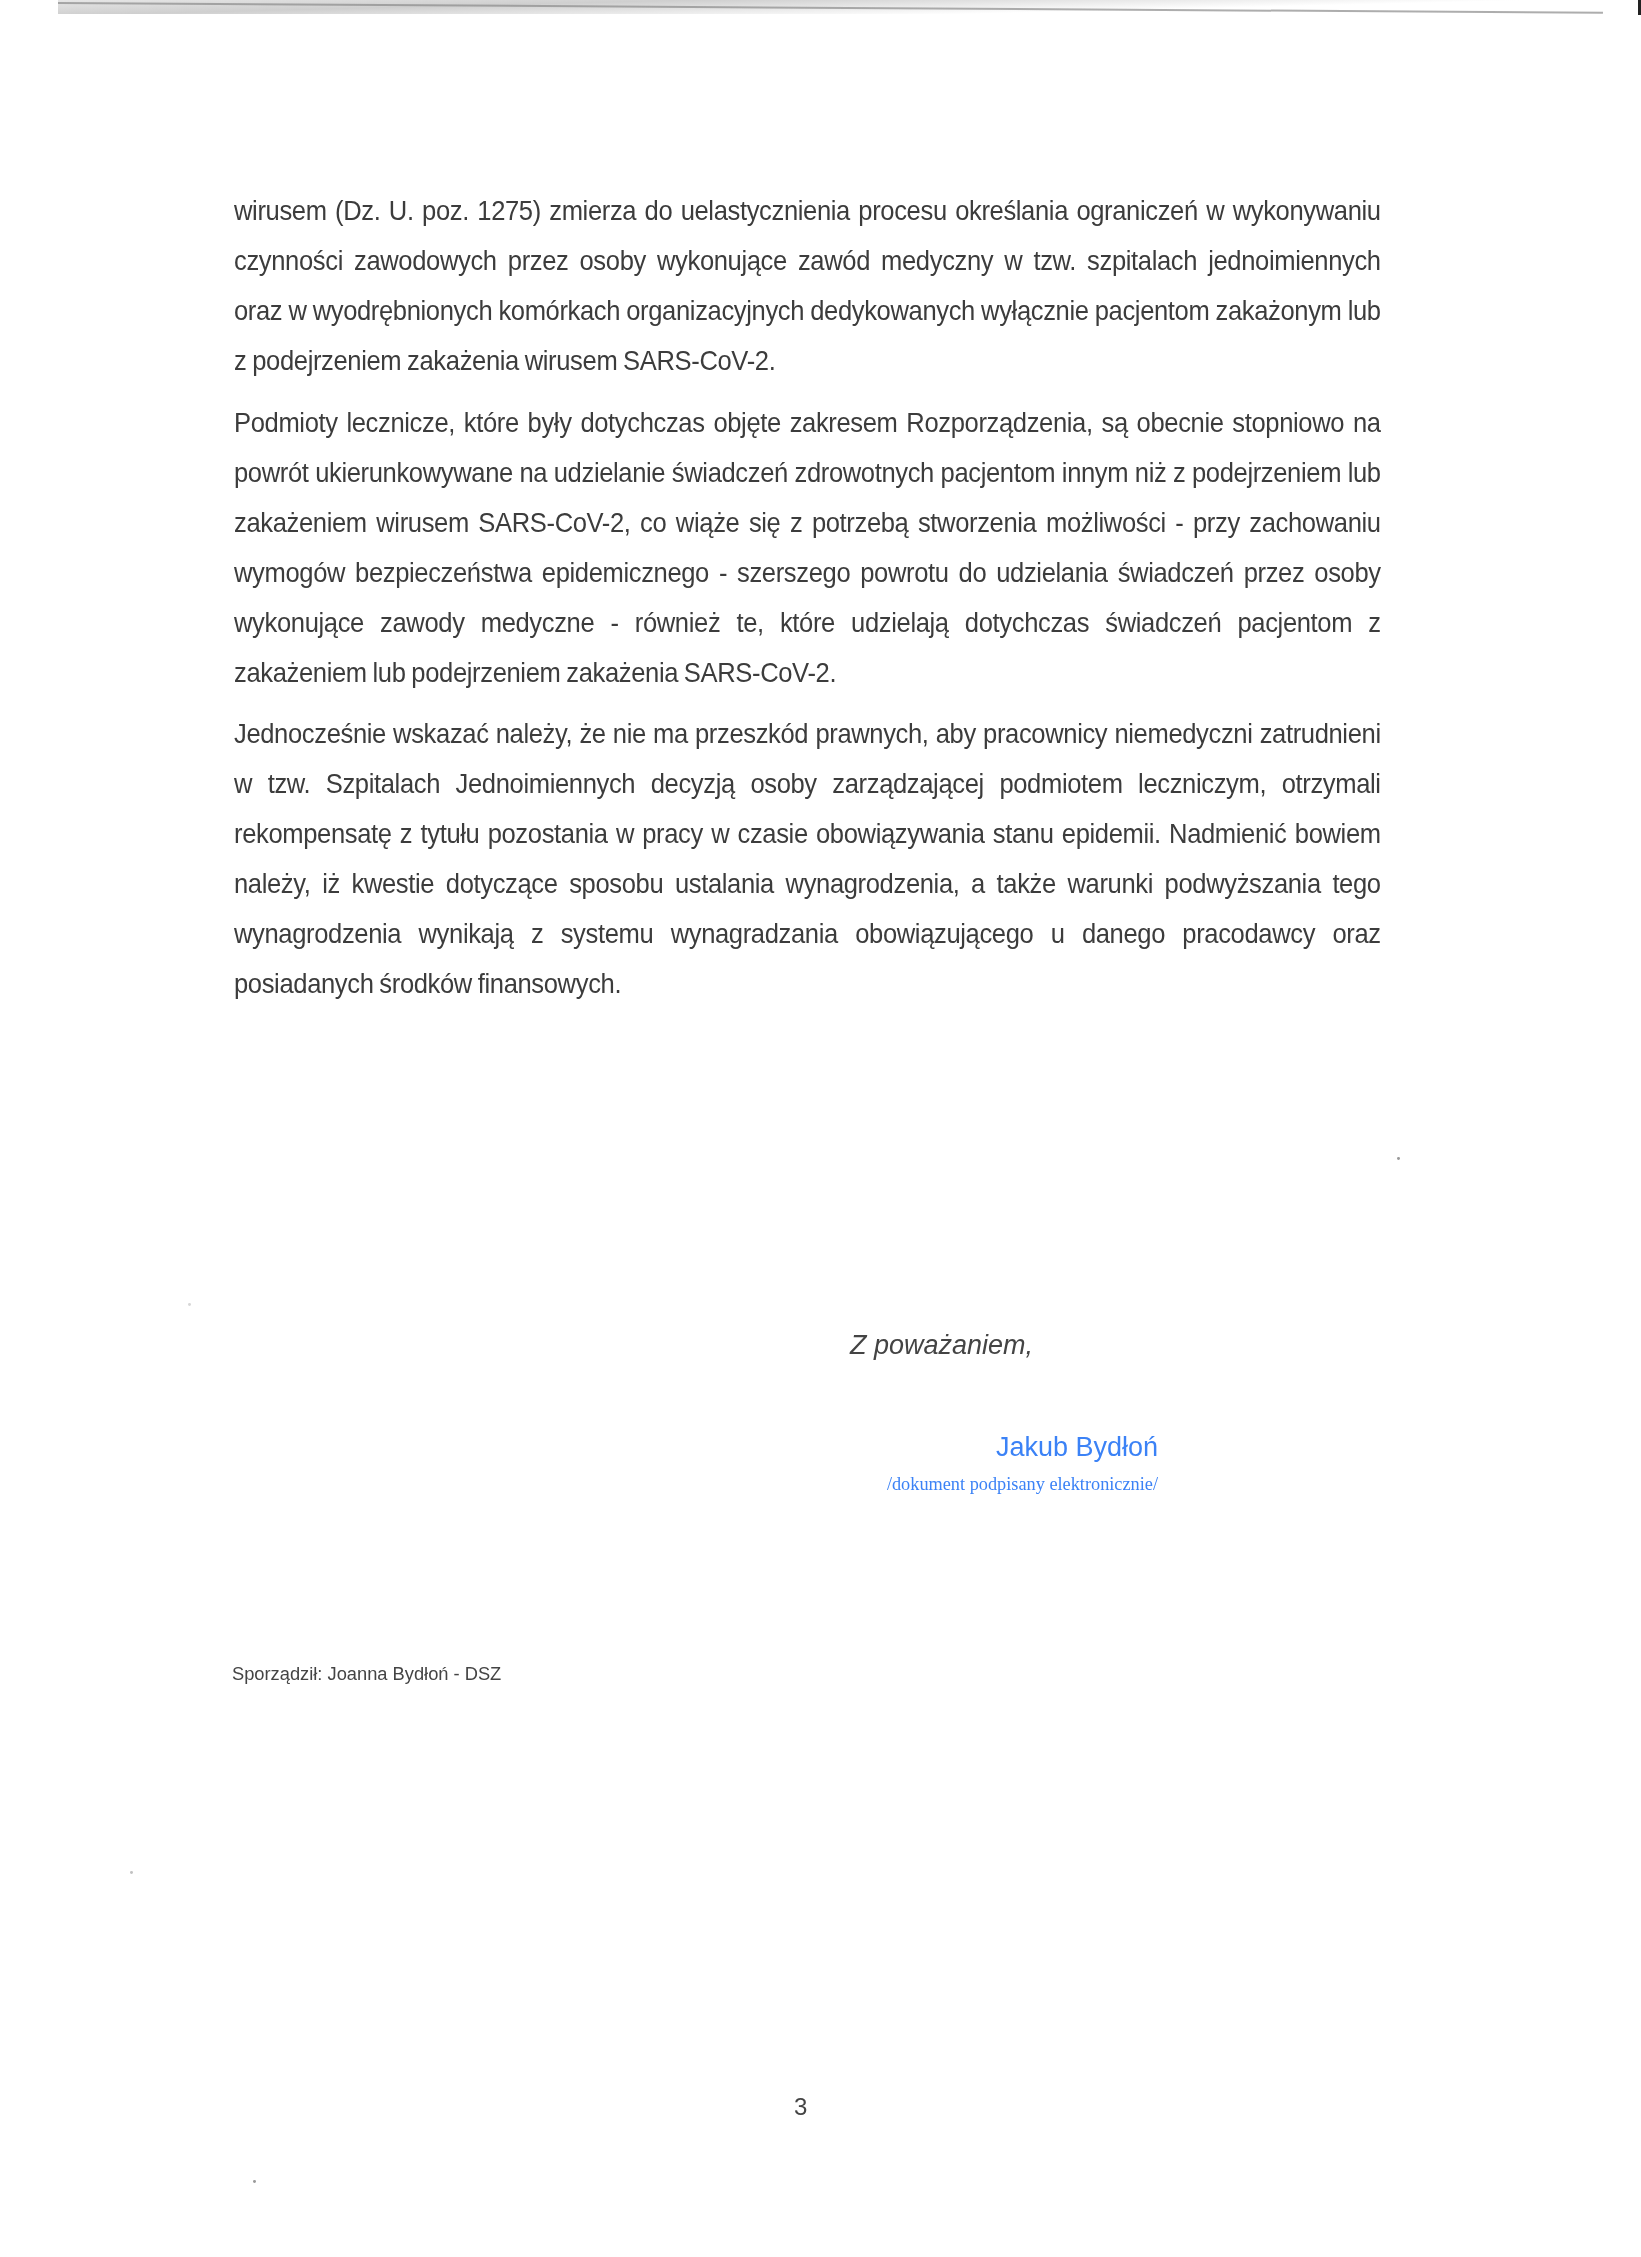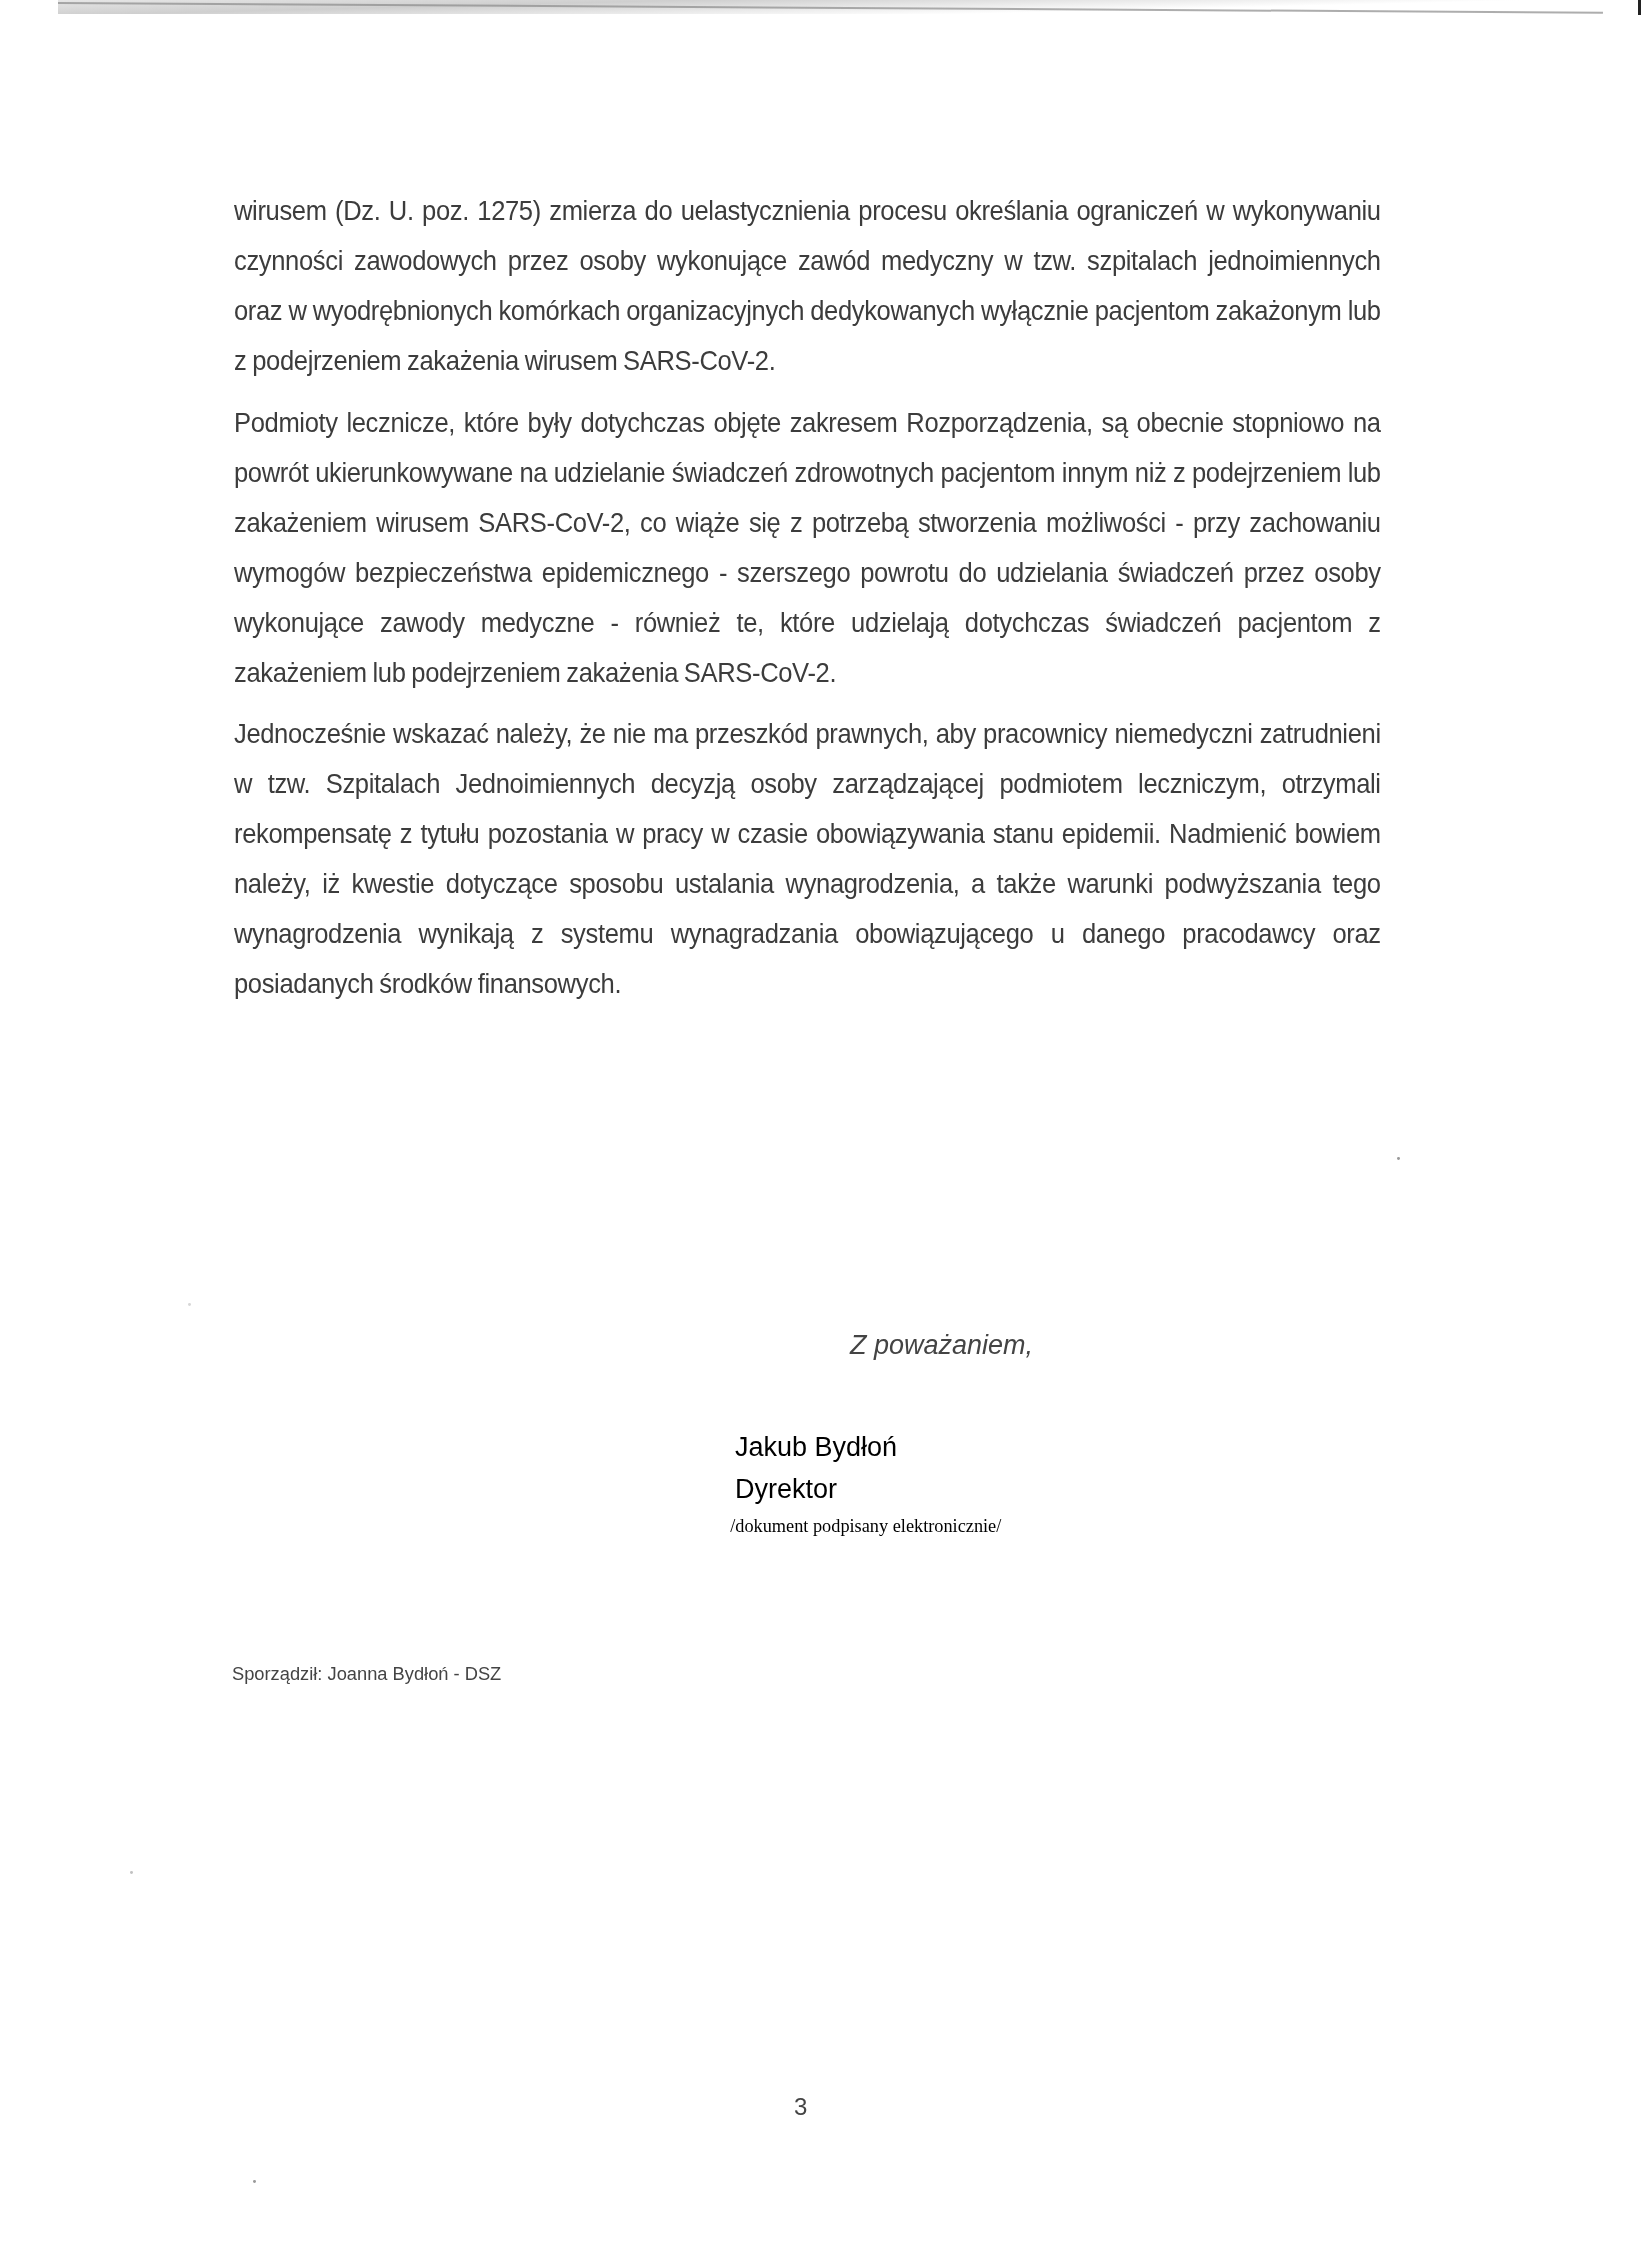--- a/index.html
+++ b/index.html
@@ -70,25 +70,25 @@
     .closing .salutation {
       position: absolute;
       left: 850px;
       top: 0;
       font-size: 27px;
       font-style: italic;
       color: #444;
     }
     .signature-block {
       position: absolute;
-      left: 735px;
+      left: 772px;
       top: 97px;
       width: 386px;
-      text-align: left;
-      color: #000000;
+      text-align: right;
+      color: #3b82f6;
     }
     .signature-block .name {
       font-size: 27px;
       line-height: 41px;
       display: block;
     }
     .signature-block .title {
       font-size: 27px;
       line-height: 42px;
       display: block;
@@ -133,21 +133,20 @@
 <div class="page-body">
   <p class="para">wirusem (Dz. U. poz. 1275) zmierza do uelastycznienia procesu określania ograniczeń w wykonywaniu czynności zawodowych przez osoby wykonujące zawód medyczny w tzw. szpitalach jednoimiennych oraz w wyodrębnionych komórkach organizacyjnych dedykowanych wyłącznie pacjentom zakażonym lub z podejrzeniem zakażenia wirusem SARS-CoV-2.</p>
   <p class="para">Podmioty lecznicze, które były dotychczas objęte zakresem Rozporządzenia, są obecnie stopniowo na powrót ukierunkowywane na udzielanie świadczeń zdrowotnych pacjentom innym niż z podejrzeniem lub zakażeniem wirusem SARS-CoV-2, co wiąże się z potrzebą stworzenia możliwości - przy zachowaniu wymogów bezpieczeństwa epidemicznego - szerszego powrotu do udzielania świadczeń przez osoby wykonujące zawody medyczne - również te, które udzielają dotychczas świadczeń pacjentom z zakażeniem lub podejrzeniem zakażenia SARS-CoV-2.</p>
   <p class="para">Jednocześnie wskazać należy, że nie ma przeszkód prawnych, aby pracownicy niemedyczni zatrudnieni w tzw. Szpitalach Jednoimiennych decyzją osoby zarządzającej podmiotem leczniczym, otrzymali rekompensatę z tytułu pozostania w pracy w czasie obowiązywania stanu epidemii. Nadmienić bowiem należy, iż kwestie dotyczące sposobu ustalania wynagrodzenia, a także warunki podwyższania tego wynagrodzenia wynikają z systemu wynagradzania obowiązującego u danego pracodawcy oraz posiadanych środków finansowych.</p>
 </div>
 
 <div class="closing">
   <span class="salutation">Z poważaniem,</span>
   <div class="signature-block">
     <span class="name">Jakub Bydłoń</span>
-    <span class="title">Dyrektor</span>
     <span class="note">/dokument podpisany elektronicznie/</span>
   </div>
 </div>
 
 <div class="prepared-by">Sporządził: Joanna Bydłoń - DSZ</div>
 
 <div class="page-number">3</div>
 
 <div class="speck" style="left:1397px; top:1157px;"></div>
 <div class="speck" style="left:188px; top:1303px; opacity:0.4;"></div>

